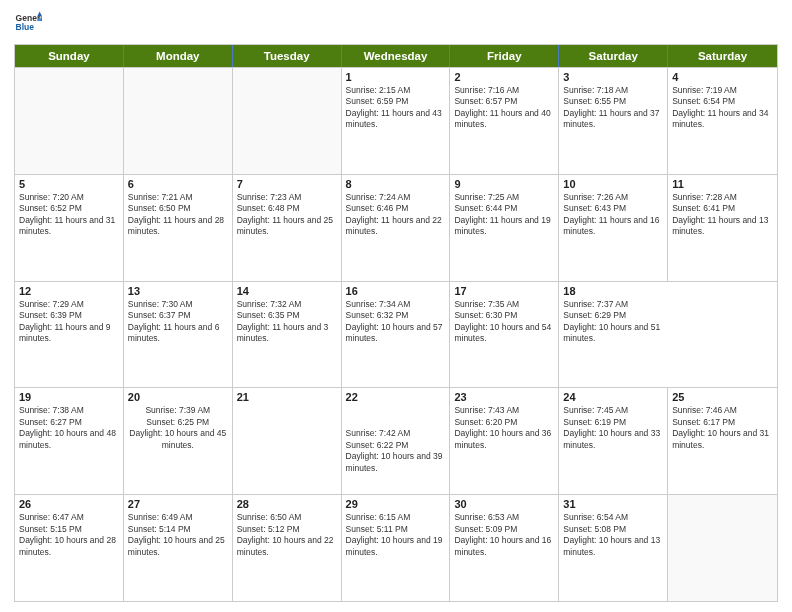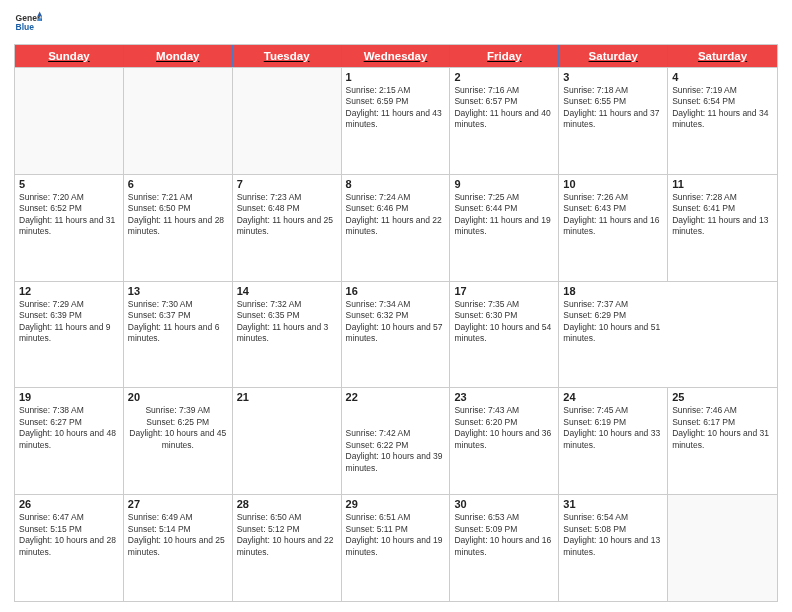--- a/index.html
+++ b/index.html
@@ -47,22 +47,21 @@
     }
     .calendar {
       flex: 1;
       display: flex;
       flex-direction: column;
       border: 1px solid #ccc;
     }
     .cal-header {
       display: grid;
       grid-template-columns: repeat(7, 1fr);
-      background: #ef4444;
-      text-decoration: underline;
+      background: #4d7c0f;
     }
     .cal-header-cell {
       color: #fff;
       font-size: 11.5px;
       font-weight: bold;
       padding: 5px 4px;
       text-align: center;
       border-right: 1px solid #4a7bc4;
     }
     .cal-header-cell:last-child { border-right: none; }
@@ -297,21 +296,21 @@
 Daylight: 10 hours and 25 minutes.</div>
           </div>
           <div class="cal-cell">
             <div class="cell-day">28</div>
             <div class="cell-info" style="white-space: pre-line;">Sunrise: 6:50 AM
 Sunset: 5:12 PM
 Daylight: 10 hours and 22 minutes.</div>
           </div>
           <div class="cal-cell">
             <div class="cell-day">29</div>
-            <div class="cell-info" style="white-space: pre-line;">Sunrise: 6:51 AM
+            <div class="cell-info" style="white-space: pre-line;">Sunrise: 6:15 AM
 Sunset: 5:11 PM
 Daylight: 10 hours and 19 minutes.</div>
           </div>
           <div class="cal-cell">
             <div class="cell-day">30</div>
             <div class="cell-info" style="white-space: pre-line;">Sunrise: 6:53 AM
 Sunset: 5:09 PM
 Daylight: 10 hours and 16 minutes.</div>
           </div>
           <div class="cal-cell">

